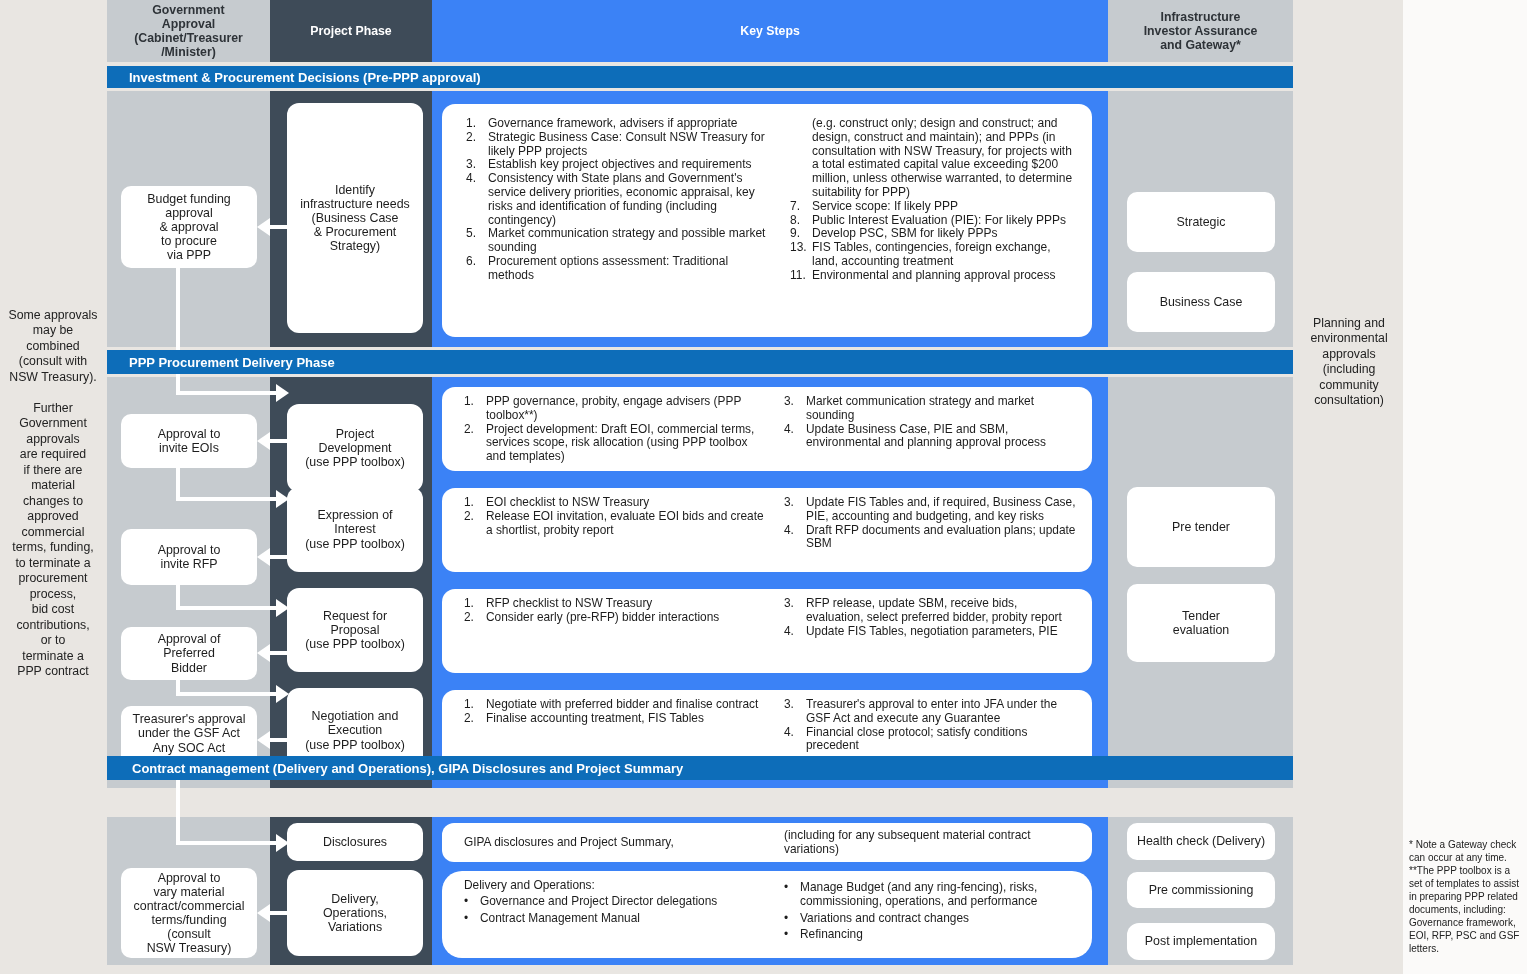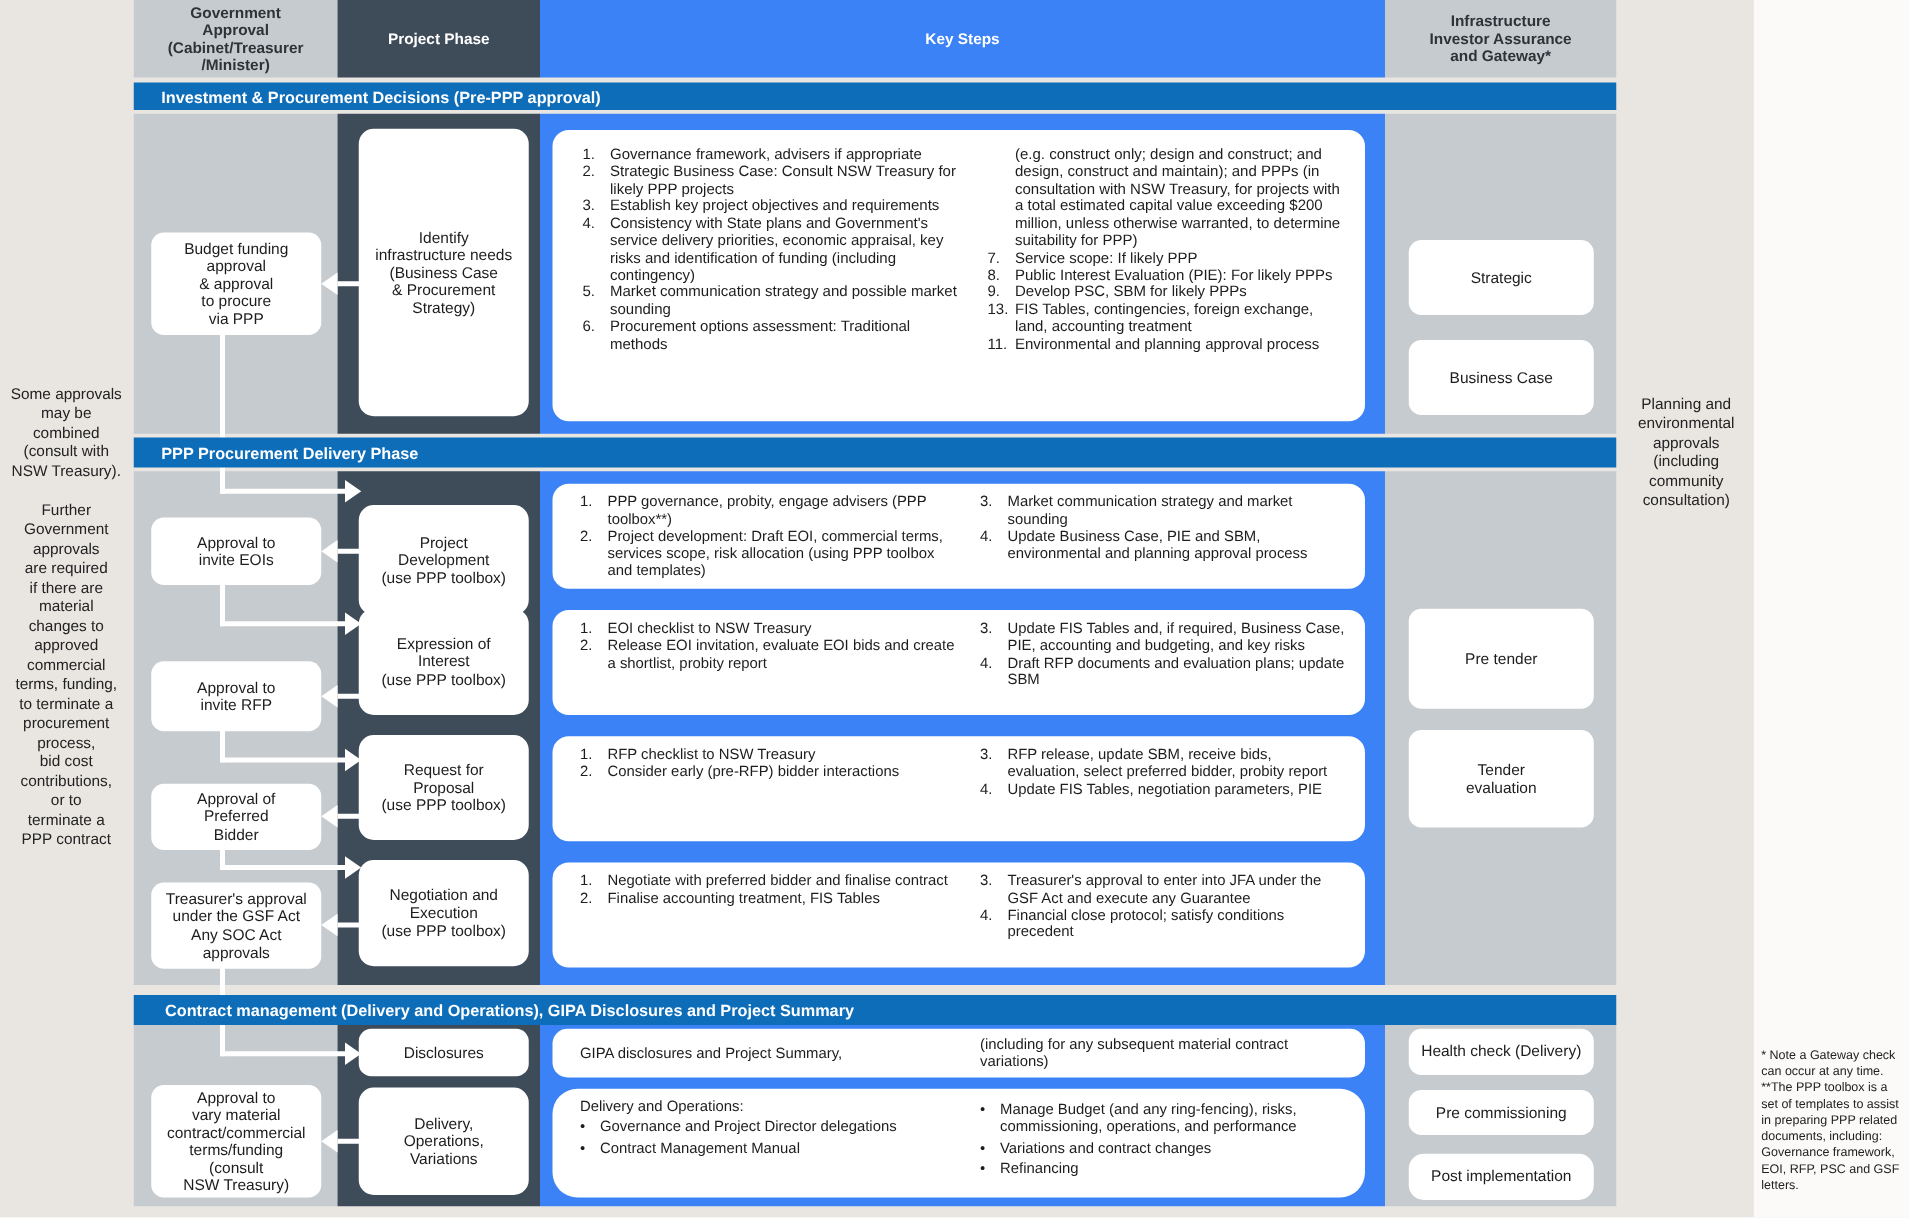--- a/index.html
+++ b/index.html
@@ -55,21 +55,21 @@
 (Cabinet/Treasurer
 /Minister)</div>
   <div class="hdr slate darktxt" style="left:270px;width:162px;">Project Phase</div>
   <div class="hdr navy darktxt" style="left:432px;width:676px;">Key Steps</div>
   <div class="hdr gray light" style="left:1108px;width:185px;">Infrastructure
 Investor Assurance
 and Gateway*</div>
 
   <div class="banner" style="top:350px;height:24px;">PPP Procurement Delivery Phase</div>
   <div class="banner" style="top:66px;height:22px;">Investment &amp; Procurement Decisions (Pre-PPP approval)</div>
-  <div class="banner" style="top:796px;height:24px;padding-left:25px;">Contract management  (Delivery and Operations), GIPA Disclosures and Project Summary</div>
+  <div class="banner" style="top:756px;height:24px;padding-left:25px;">Contract management  (Delivery and Operations), GIPA Disclosures and Project Summary</div>
 
   <div class="colbg gray" style="left:107px;top:91px;width:163px;height:256px;"></div>
   <div class="colbg slate" style="left:270px;top:91px;width:162px;height:256px;"></div>
   <div class="colbg navy" style="left:432px;top:91px;width:676px;height:256px;"></div>
   <div class="colbg gray" style="left:1108px;top:91px;width:185px;height:256px;"></div>
 
   <div class="colbg gray" style="left:107px;top:377px;width:163px;height:411px;"></div>
   <div class="colbg slate" style="left:270px;top:377px;width:162px;height:411px;"></div>
   <div class="colbg navy" style="left:432px;top:377px;width:676px;height:411px;"></div>
   <div class="colbg gray" style="left:1108px;top:377px;width:185px;height:411px;"></div>

